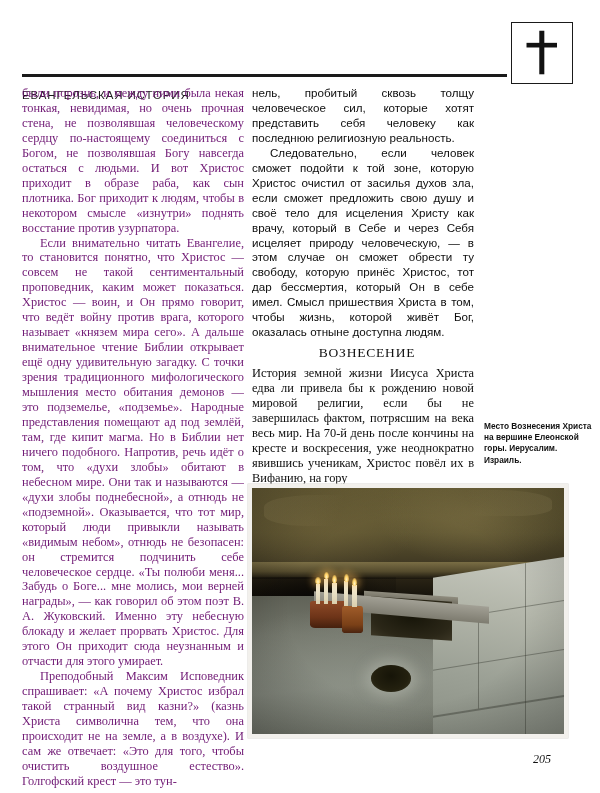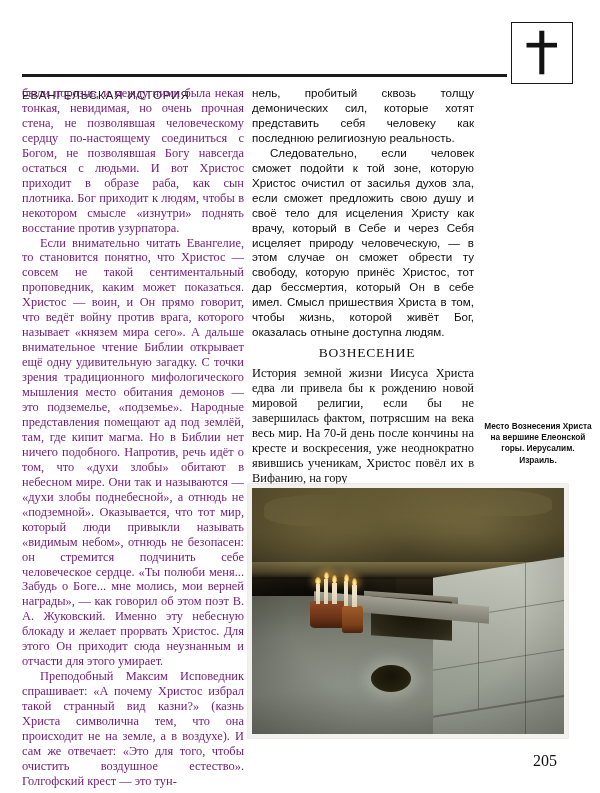--- a/index.html
+++ b/index.html
@@ -122,21 +122,20 @@
   #photo-caption {
     position: absolute;
     left: 484px;
     top: 421px;
     width: 108px;
     font-family: "Liberation Sans", sans-serif;
     font-weight: bold;
     font-size: 8.3px;
     line-height: 11.2px;
     color: #111111;
-    text-align: center;
   }
 
   
   #photo-frame {
     position: absolute;
     left: 248px;
     top: 484px;
     width: 320px;
     height: 254px;
     background: #f2f0ec;
@@ -290,22 +289,23 @@
     inset: 0;
     background: radial-gradient(ellipse 85% 85% at 50% 50%, rgba(0,0,0,0) 45%, rgba(0,0,0,0.38) 100%);
   }
 
   
   #page-number {
     position: absolute;
     left: 533px;
     top: 752px;
     font-family: "Liberation Serif", serif;
-    font-size: 16px;
+    font-size: 12px;
     color: #111111;
+    font-style: italic;
   }
 </style>
 </head>
 <body>
 
 <div id="page">
 
   <div id="header-zone">
     <div id="header-title">ЕВАНГЕЛЬСКАЯ ИСТОРИЯ</div>
     <div id="header-rule"></div>
@@ -318,21 +318,21 @@
     </svg>
   </div>
 
   <div class="col" id="col-left">
     <p class="noind">были порознь, и между ними была некая тонкая, невидимая, но очень прочная стена, не позволявшая человеческому сердцу по-настоящему соединиться с Богом, не позволявшая Богу навсегда остаться с людьми. И вот Христос приходит в образе раба, как сын плотника. Бог приходит к людям, чтобы в некотором смысле «изнутри» поднять восстание против узурпатора.</p>
     <p>Если внимательно читать Евангелие, то становится понятно, что Христос — совсем не такой сентиментальный проповедник, каким может показаться. Христос — воин, и Он прямо говорит, что ведёт войну против врага, которого называет «князем мира сего». А дальше внимательное чтение Библии открывает ещё одну удивительную загадку. С точки зрения традиционного мифологического мышления место обитания демонов — это подземелье, «подземье». Народные представления помещают ад под землёй, там, где кипит магма. Но в Библии нет ничего подобного. Напротив, речь идёт о том, что «духи злобы» обитают в небесном мире. Они так и называются — «духи злобы поднебесной», а отнюдь не «подземной». Оказывается, что тот мир, который люди привыкли называть «видимым небом», отнюдь не безопасен: он стремится подчинить себе человеческое сердце. «Ты полюби меня... Забудь о Боге... мне молись, мои верней награды», — как говорил об этом поэт В. А. Жуковский. Именно эту небесную блокаду и желает прорвать Христос. Для этого Он приходит сюда неузнанным и отчасти для этого умирает.</p>
     <p>Преподобный Максим Исповедник спрашивает: «А почему Христос избрал такой странный вид казни?» (казнь Христа символична тем, что она происходит не на земле, а в воздухе). И сам же отвечает: «Это для того, чтобы очистить воздушное естество». Голгофский крест — это тун-</p>
   </div>
 
   <div class="col" id="col-right-top">
-    <p class="noind">нель, пробитый сквозь толщу демонических сил, которые хотят представить себя человеку как последнюю религиозную реальность.</p>
+    <p class="noind">нель, пробитый сквозь толщу человеческое сил, которые хотят представить себя человеку как последнюю религиозную реальность.</p>
     <p>Следовательно, если человек сможет подойти к той зоне, которую Христос очистил от засилья духов зла, если сможет предложить свою душу и своё тело для исцеления Христу как врачу, который в Себе и через Себя исцеляет природу человеческую, — в этом случае он сможет обрести ту свободу, которую принёс Христос, тот дар бессмертия, который Он в себе имел. Смысл пришествия Христа в том, чтобы жизнь, которой живёт Бог, оказалась отныне доступна людям.</p>
   </div>
 
   <div id="section-heading">ВОЗНЕСЕНИЕ</div>
 
   <div class="col" id="col-right-bottom">
     <p class="noind">История земной жизни Иисуса Христа едва ли привела бы к рождению новой мировой религии, если бы не завершилась фактом, потрясшим на века весь мир. На 70-й день после кончины на кресте и воскресения, уже неоднократно явившись ученикам, Христос повёл их в Вифанию, на гору</p>
   </div>
 
   <div id="photo-caption">Место Вознесения Христа на вершине Елеонской горы. Иерусалим. Израиль.</div>

